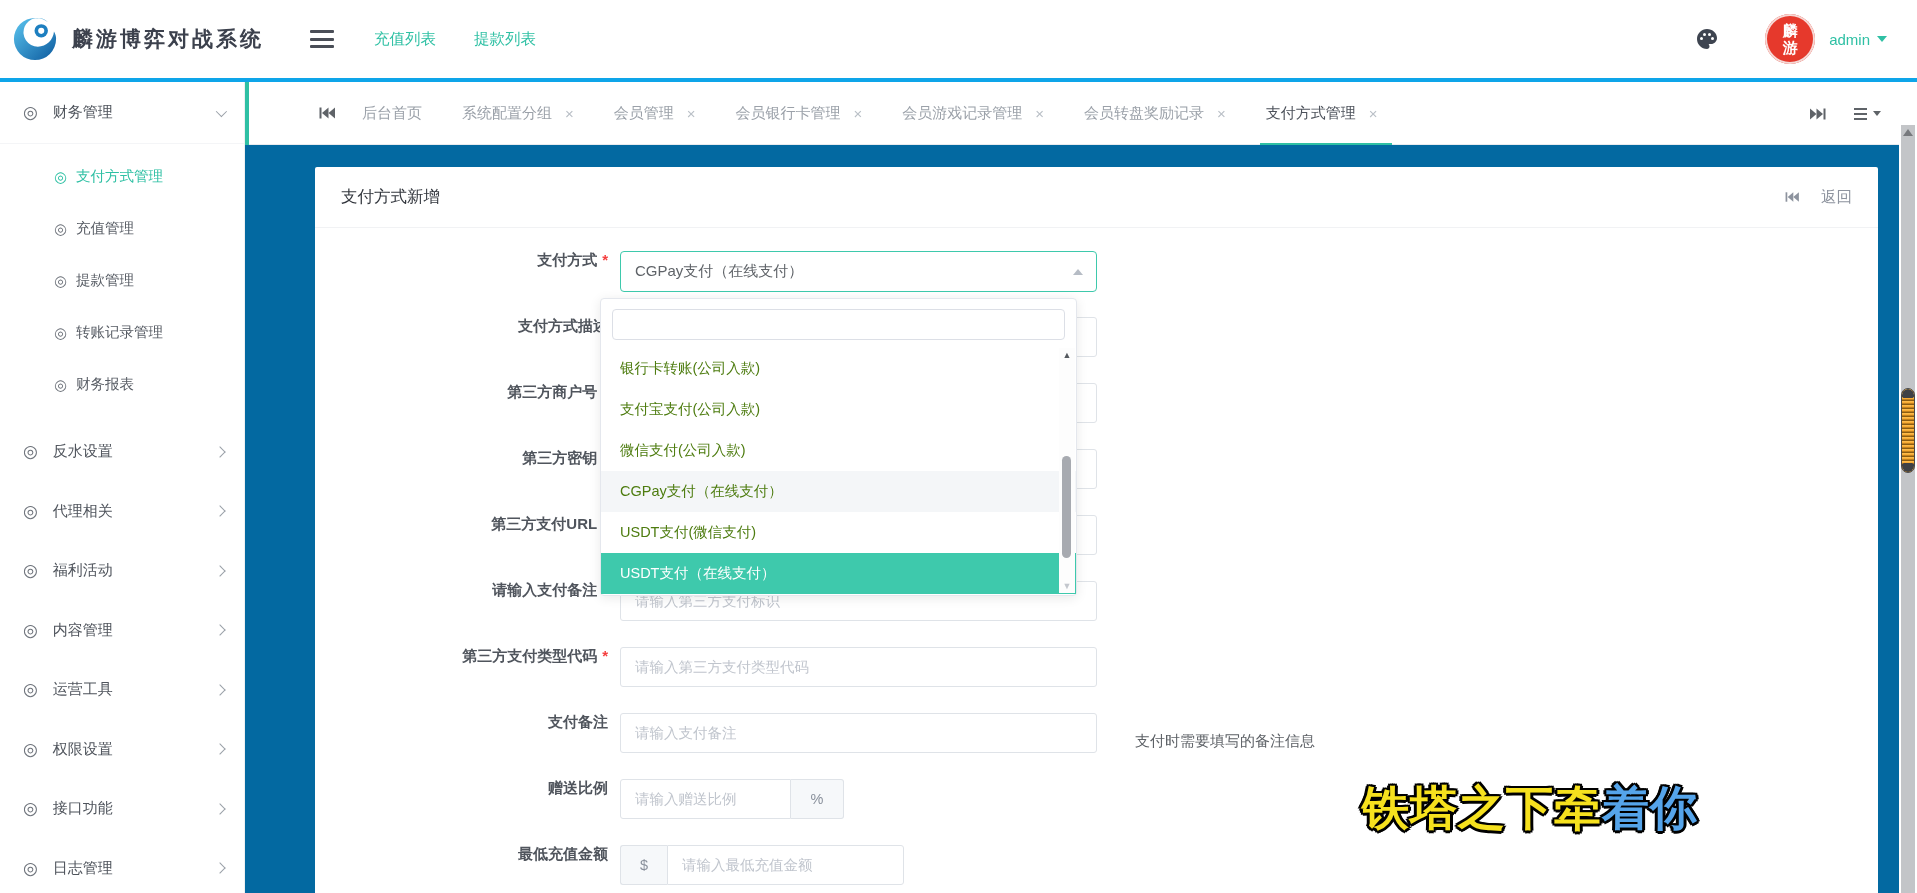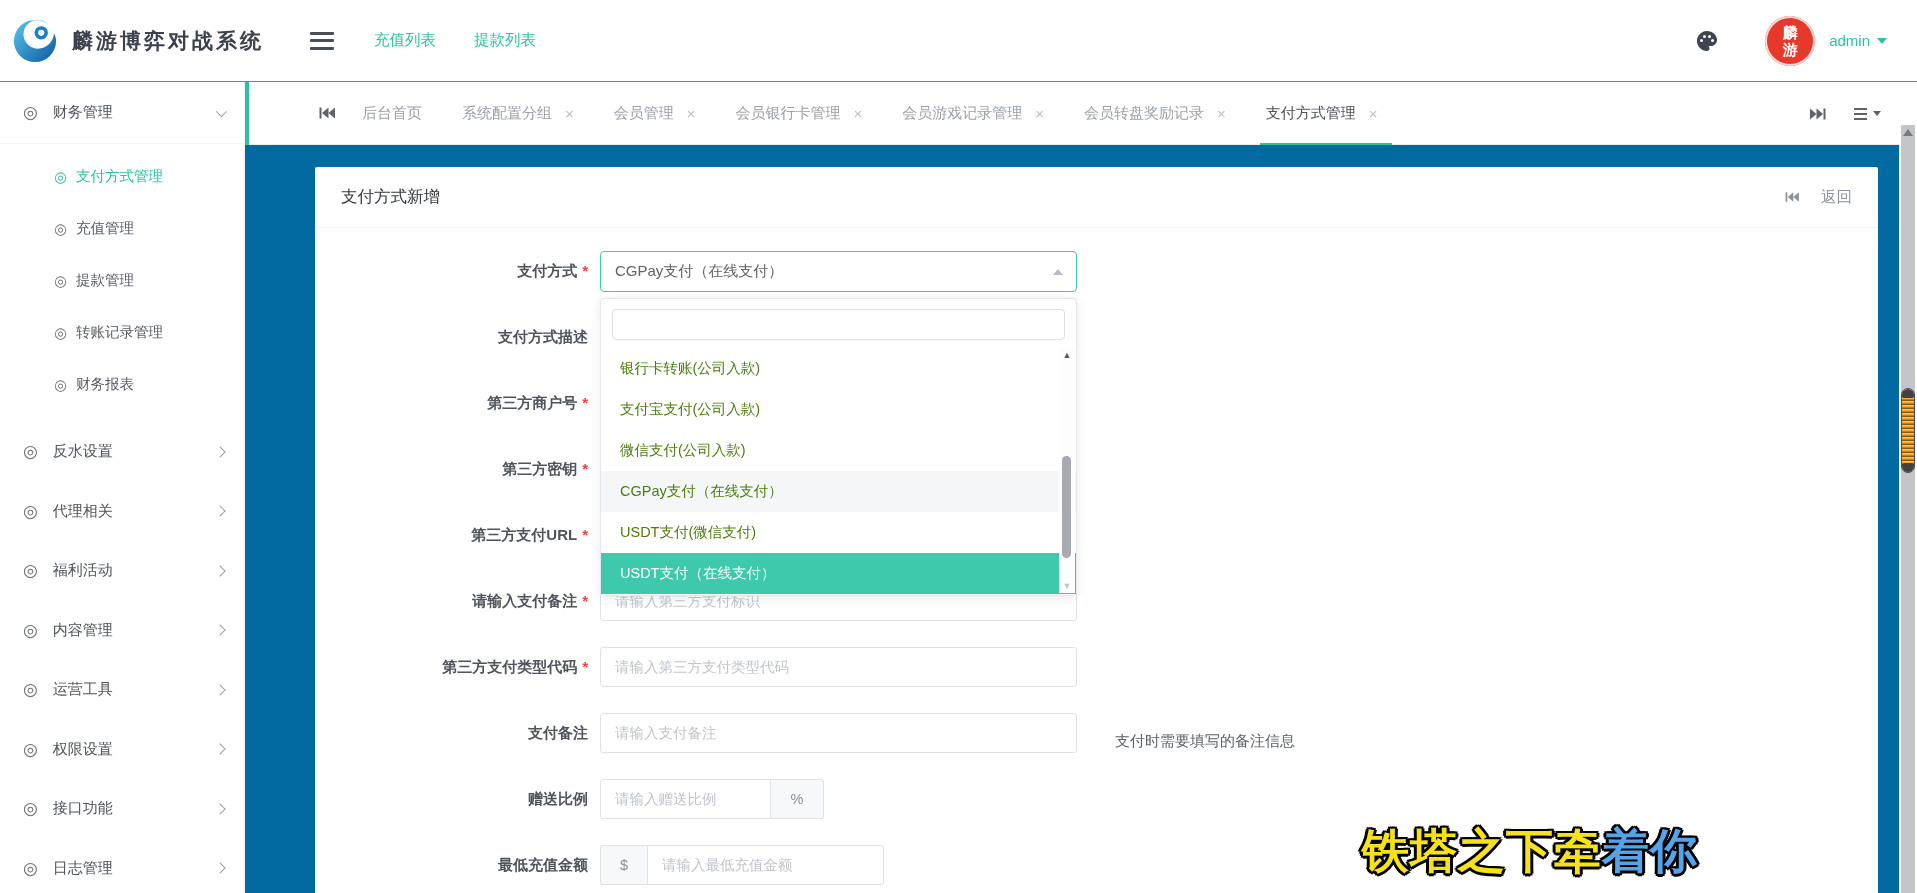--- a/index.html
+++ b/index.html
@@ -2,21 +2,21 @@
 <html><head>
 <meta charset="utf-8">
 <style>
   * { margin:0; padding:0; box-sizing:border-box; }
   html,body { width:1917px; height:893px; overflow:hidden; }
   body { font-family:"Liberation Sans", sans-serif; background:#fff; }
   .app { position:relative; width:1917px; height:893px; overflow:hidden; background:#fff; }
 
   
   .topbar { position:absolute; left:0; top:0; width:1917px; height:82px; background:#fff;
-            border-bottom:1px solid #0ea5e9; display:flex; align-items:center; z-index:30; }
+            border-bottom:4px solid #0ea5e9; display:flex; align-items:center; z-index:30; }
   .logo { width:46px; height:46px; margin-left:12px; flex:0 0 auto; }
   .brand { font-size:21px; font-weight:bold; color:#3c414d; letter-spacing:3px; margin-left:14px; white-space:nowrap; }
   .hamburger { width:24px; height:18px; margin-left:46px; display:flex; flex-direction:column; justify-content:space-between; cursor:pointer; }
   .hamburger i { display:block; height:3px; background:#4a4e57; border-radius:1px; }
   .topnav { display:flex; gap:38px; margin-left:40px; }
   .topnav a { color:#2fc0a4; font-size:15.5px; text-decoration:none; cursor:pointer; }
   .topbar-right { margin-left:auto; display:flex; align-items:center; margin-right:30px; }
   .palette { width:24px; height:24px; margin-right:46px; cursor:pointer; }
   .avatar { width:50px; height:50px; border-radius:50%; background:radial-gradient(circle at 45% 40%, #e6392c 0 64%, #c2281c 100%);
             color:#fff; display:flex; align-items:center; justify-content:center; text-align:center;
@@ -57,21 +57,21 @@
   .list-caret { width:0;height:0;border-left:4px solid transparent;border-right:4px solid transparent;border-top:5px solid #5f6368; margin-left:3px;}
 
   
   .main { position:absolute; left:245px; top:145px; width:1654px; height:748px; background:#0369a1; overflow:hidden; }
   .card { position:absolute; left:70px; top:22px; width:1563px; height:760px; background:#fff; border-radius:2px; }
   .card-header { height:61px; border-bottom:1px solid #f1f2f4; display:flex; align-items:center; padding:0 26px; }
   .card-title { font-size:16.5px; color:#33373e; }
   .back-btn { margin-left:auto; display:flex; align-items:center; gap:22px; color:#8d939e; font-size:15.5px; cursor:pointer; }
 
   .form { padding-top:23px; }
-  .frow { display:flex; align-items:center; height:40px; margin-bottom:26px; }
+  .frow { display:flex; height:40px; margin-bottom:26px;padding-left:20px; }
   .flabel { width:273px; text-align:right; font-size:15px; font-weight:bold; color:#50555d; flex:0 0 auto; }
   .req { color:#f53f3f; margin-left:5px; font-weight:bold; }
   .fctrl { margin-left:12px; display:flex; align-items:center; }
   .inp { width:477px; height:40px; border:1px solid #dfe3e8; border-radius:3px; padding:0 14px; font-size:14.5px;
          color:#5f6368; background:#fff; outline:none; }
   .inp::placeholder { color:#c0c5cd; }
   .select-box { position:relative; width:477px; height:41px; border:1px solid #3ec9ac; border-radius:4px;
                 display:flex; align-items:center; padding:0 30px 0 14px; font-size:15px; color:#5f6368; cursor:pointer; background:#fff; }
   .caret-up { position:absolute; right:13px; top:17px; width:0; height:0;
               border-left:5px solid transparent; border-right:5px solid transparent; border-bottom:6px solid #b6bcc5; }
@@ -104,21 +104,21 @@
   .scroll-up { position:absolute; top:4px; left:2px; width:0; height:0;
                border-left:5px solid transparent; border-right:5px solid transparent; border-bottom:7px solid #77797d; }
   .scroll-thumb { position:absolute; left:0px; top:263px; width:14px; height:85px; border-radius:7px; overflow:hidden;
                   background:repeating-linear-gradient(180deg,#ffc355 0px,#f5a32a 2px,#8a5c12 3px,#8a5c12 4px);
                   border:1px solid #4a4a4a; cursor:pointer; }
   .scroll-thumb .cap { position:absolute; left:0; width:100%; height:9px; background:#3f4145; }
   .scroll-thumb .cap.t { top:0; border-radius:7px 7px 3px 3px; }
   .scroll-thumb .cap.b { bottom:0; border-radius:3px 3px 7px 7px; }
 
   
-  .watermark { position:absolute; left:1362px; top:820px; font-size:47px; font-weight:800; letter-spacing:1px;
+  .watermark { position:absolute; left:1362px; top:777px; font-size:47px; font-weight:800; letter-spacing:1px;
                white-space:nowrap; z-index:50;
                text-shadow:-2px -2px 0 #000, 2px -2px 0 #000, -2px 2px 0 #000, 2px 2px 0 #000,
                            0 3px 0 #000, 0 -2px 0 #000, 3px 0 0 #000, -3px 0 0 #000; }
   .wm-y { color:#f6e11e; }
   .wm-b { color:#55a4ea; }
 
   svg { display:block; }
 </style>
 </head>
 <body>

